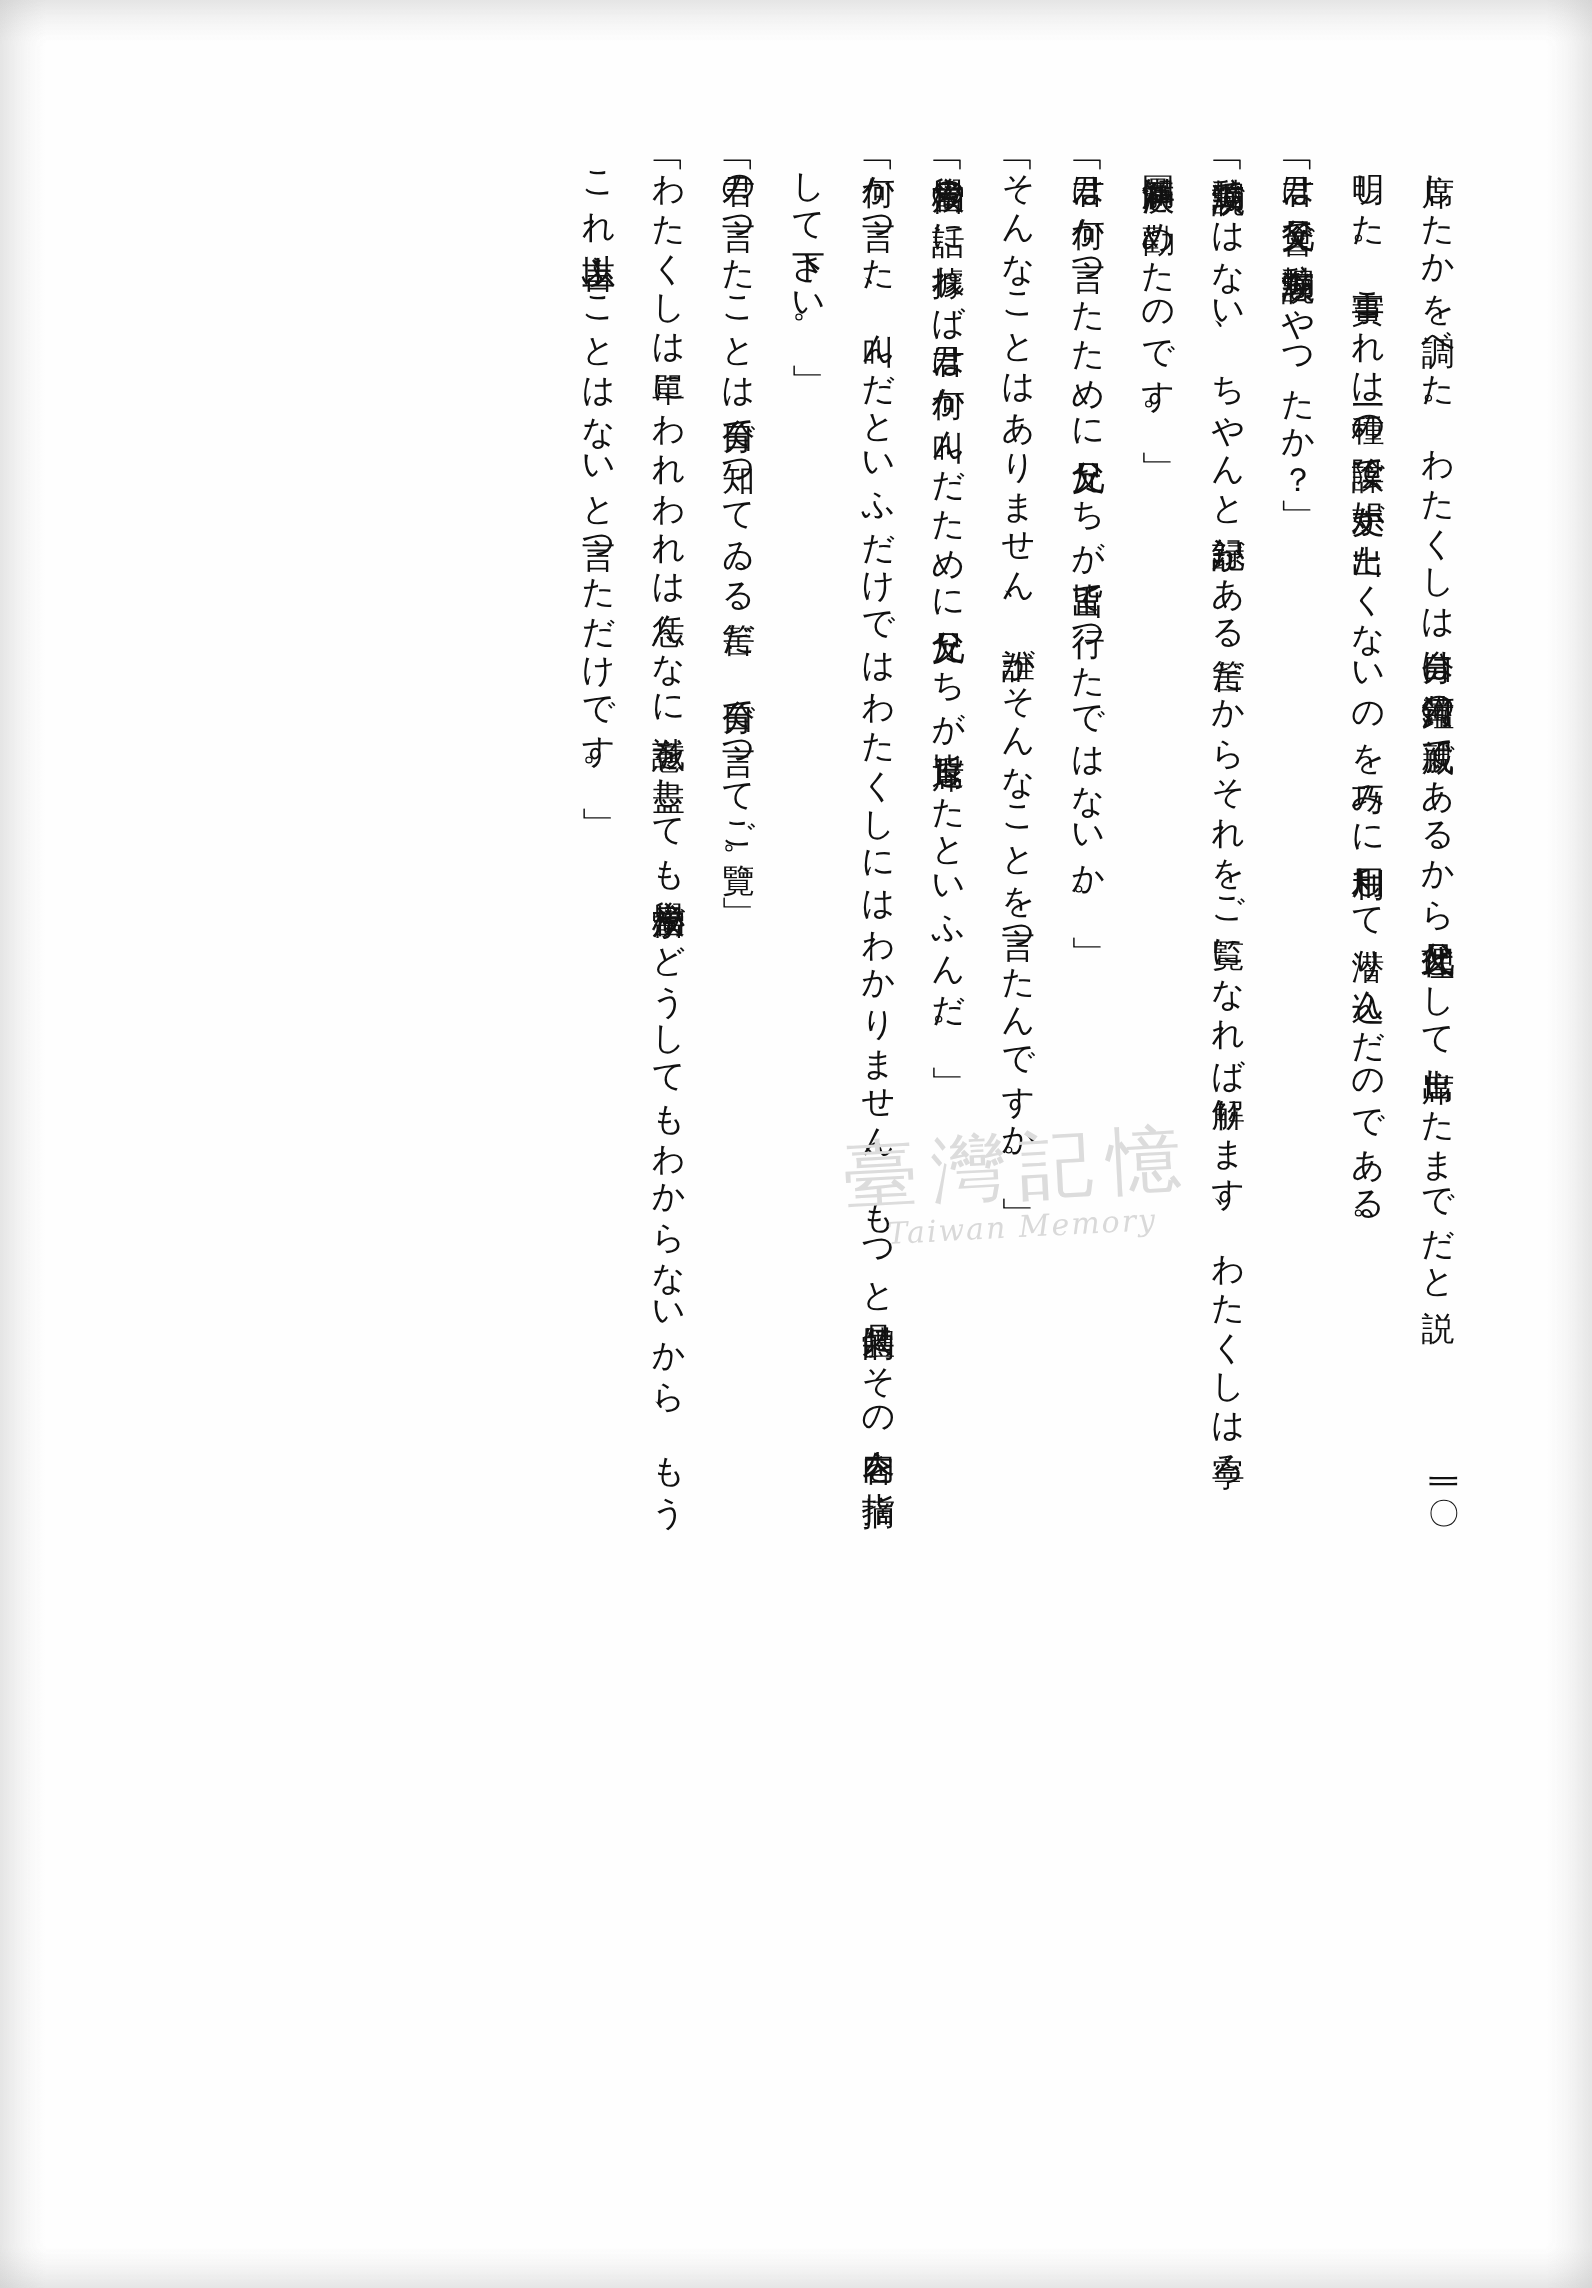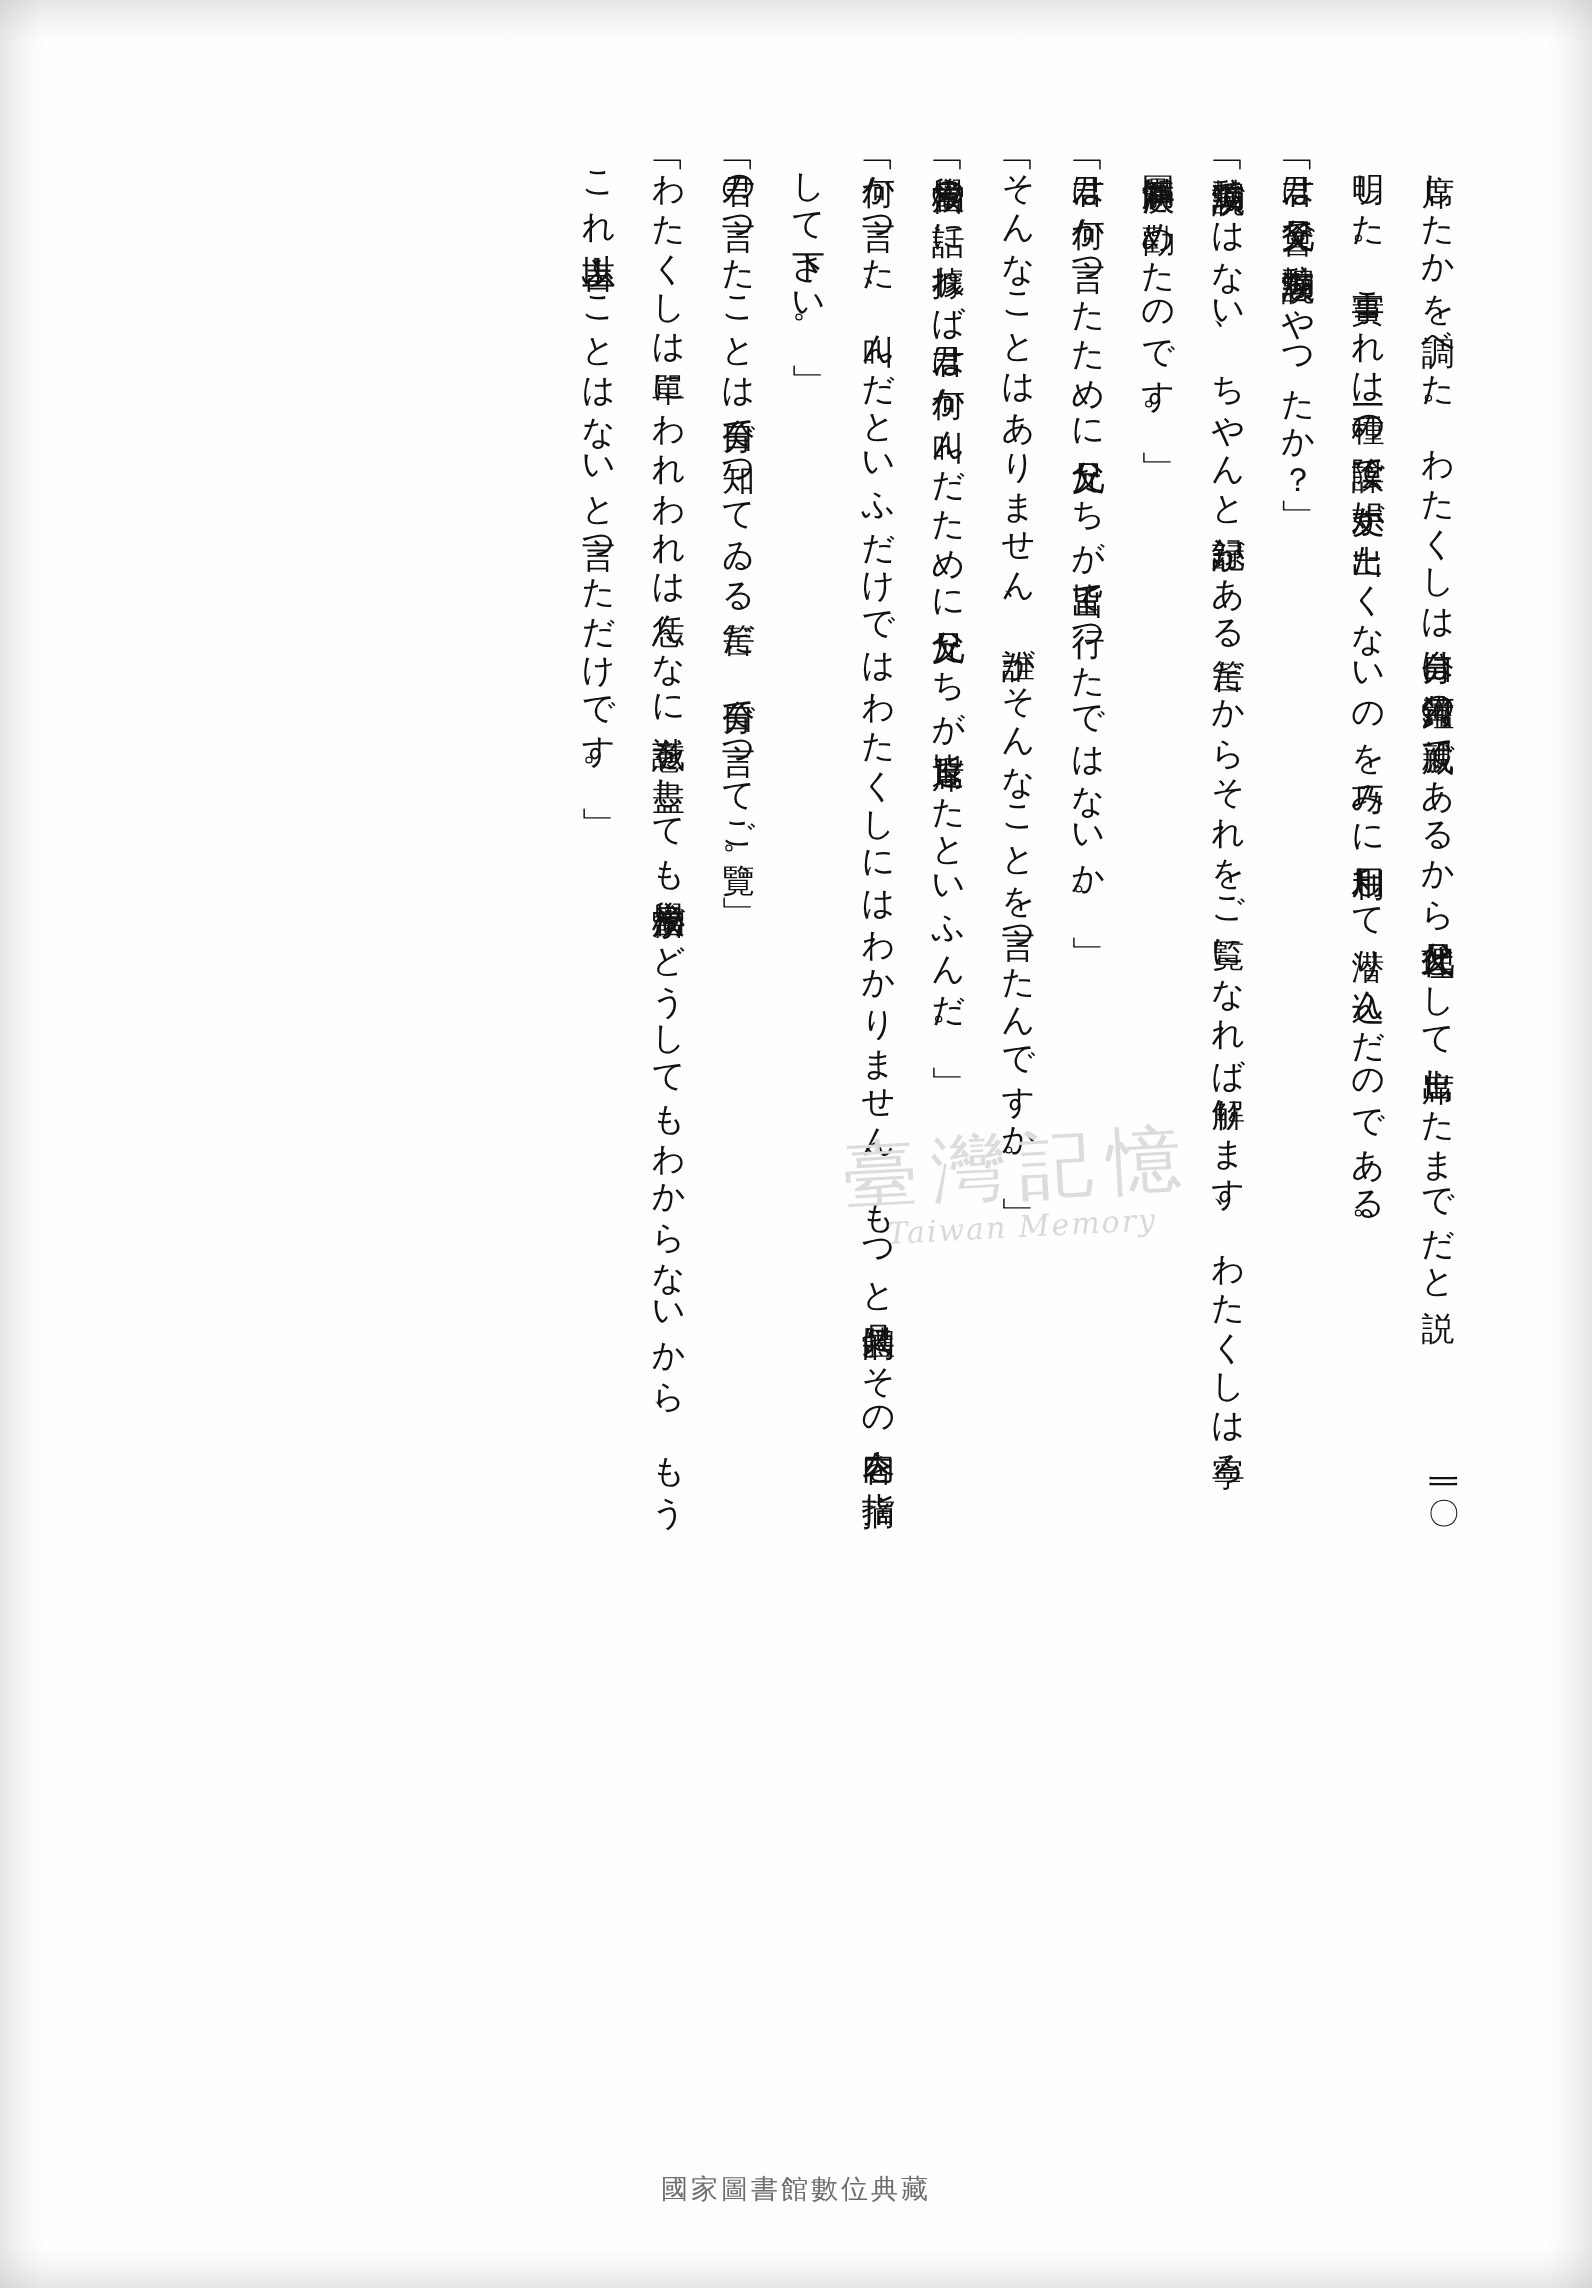--- a/index.html
+++ b/index.html
@@ -152,16 +152,15 @@
     <p>これ以上言ふことはないと言つただけです。」</p>
   </div>
 
   <div id="page-number">一一〇</div>
 
   <div id="watermark">
     <span class="wm-cjk">臺灣記憶</span>
     <span class="wm-latin">Taiwan Memory</span>
   </div>
 
-  <div id="footer-stamp">國家圖書館數位典藏</div>
 
 </div>
 
 
 </body></html>

